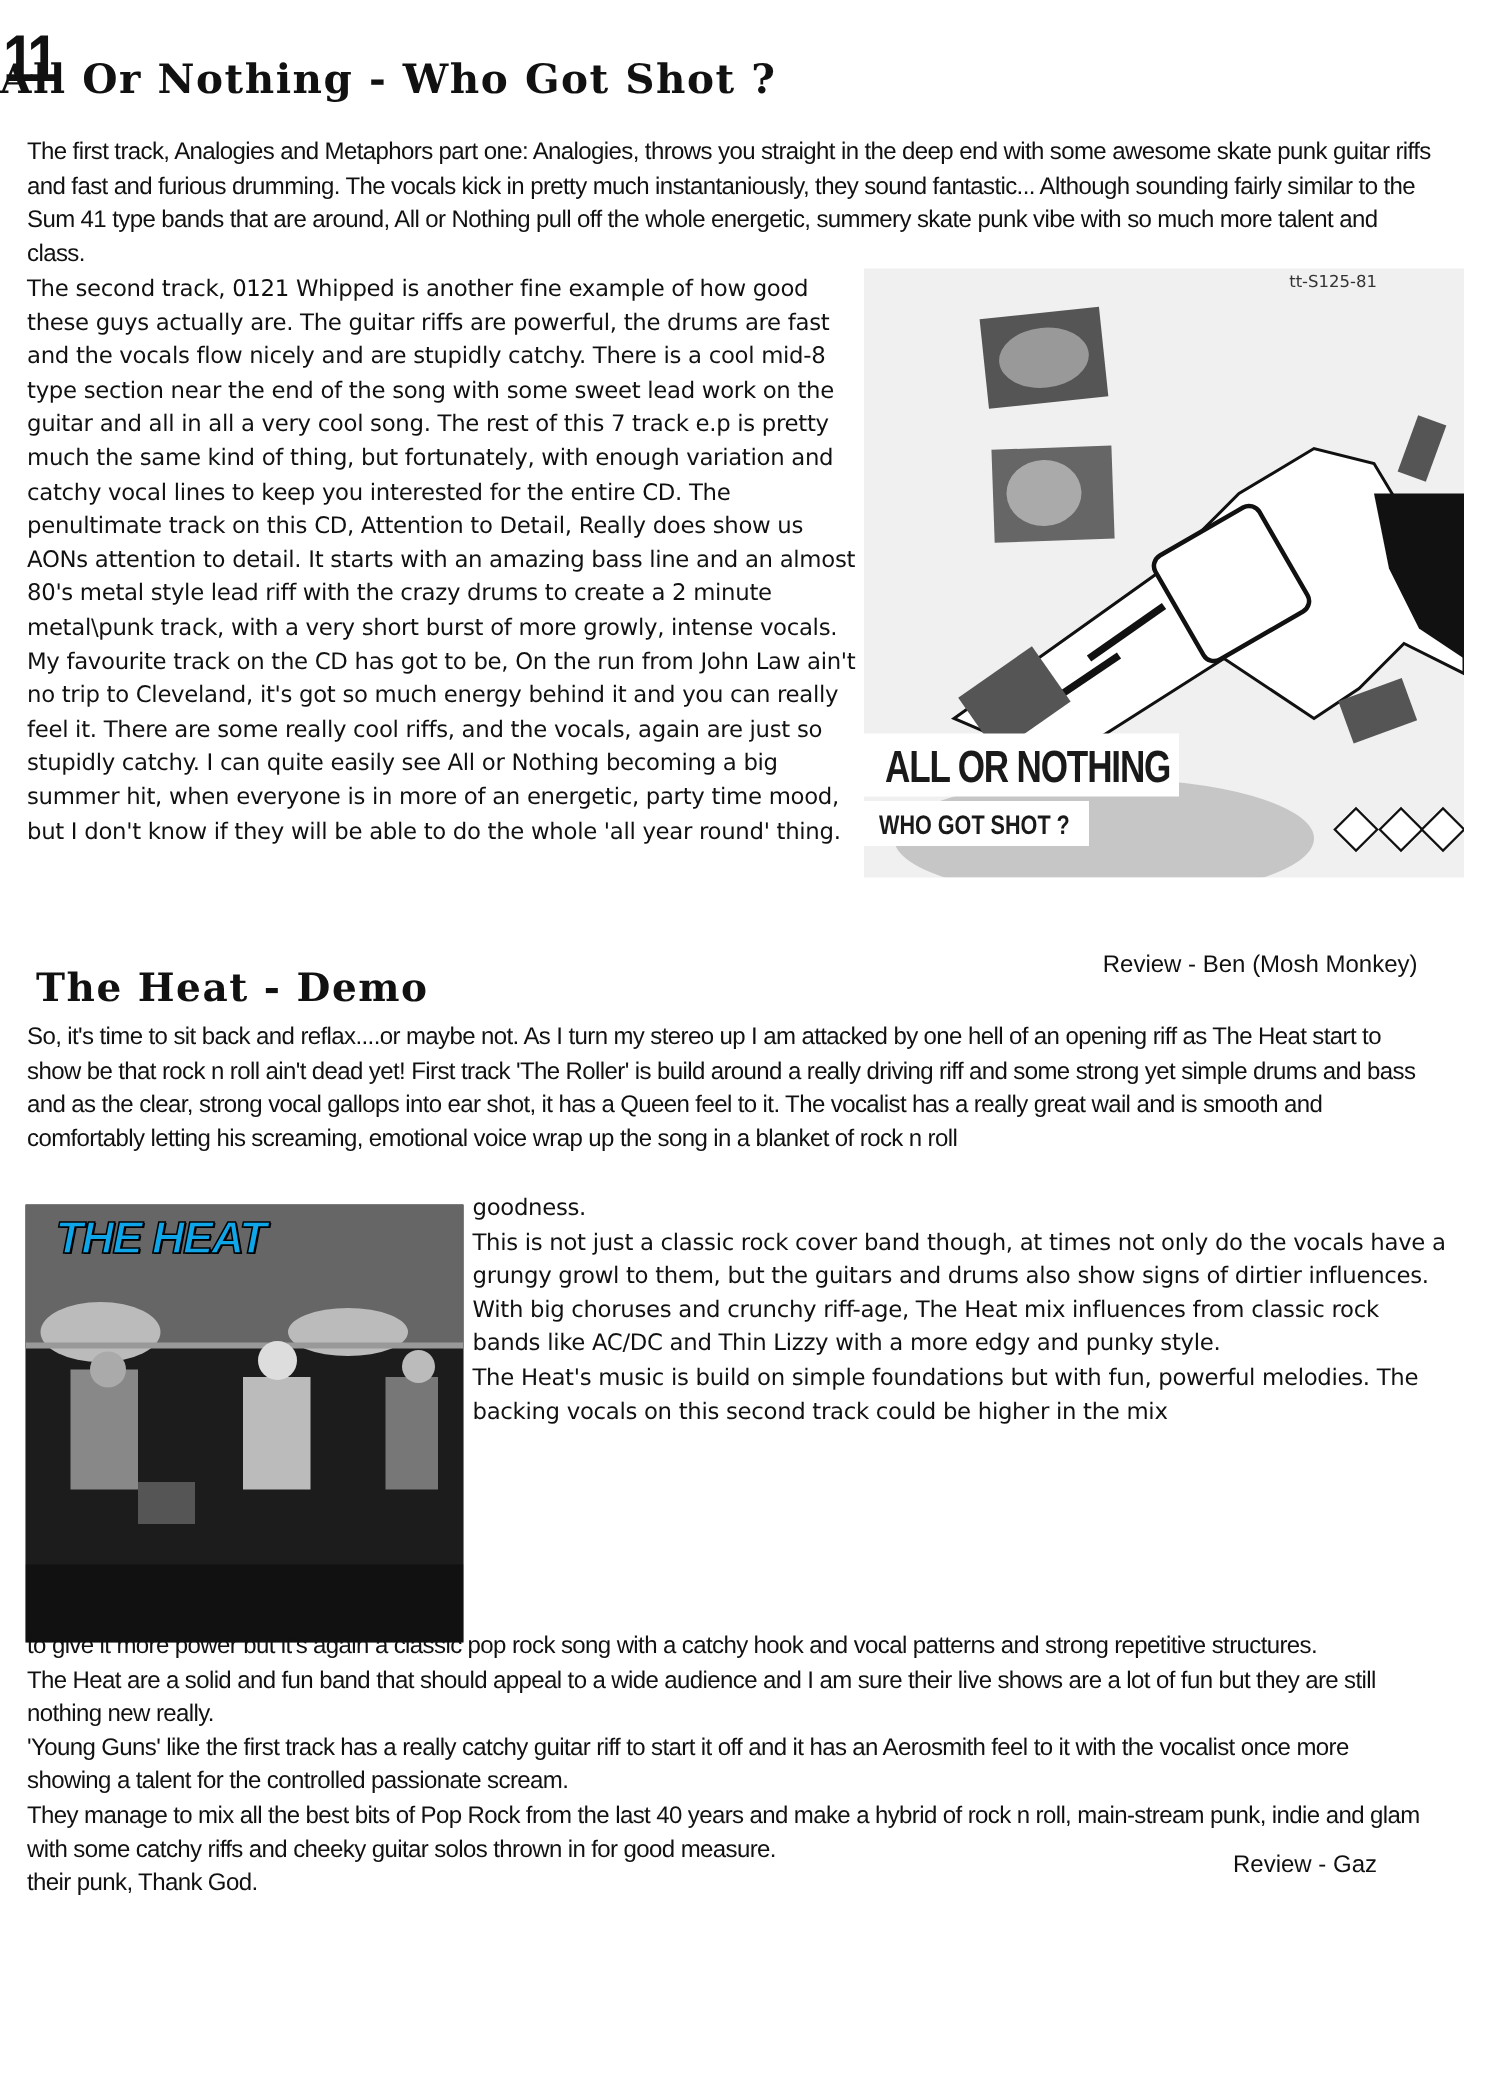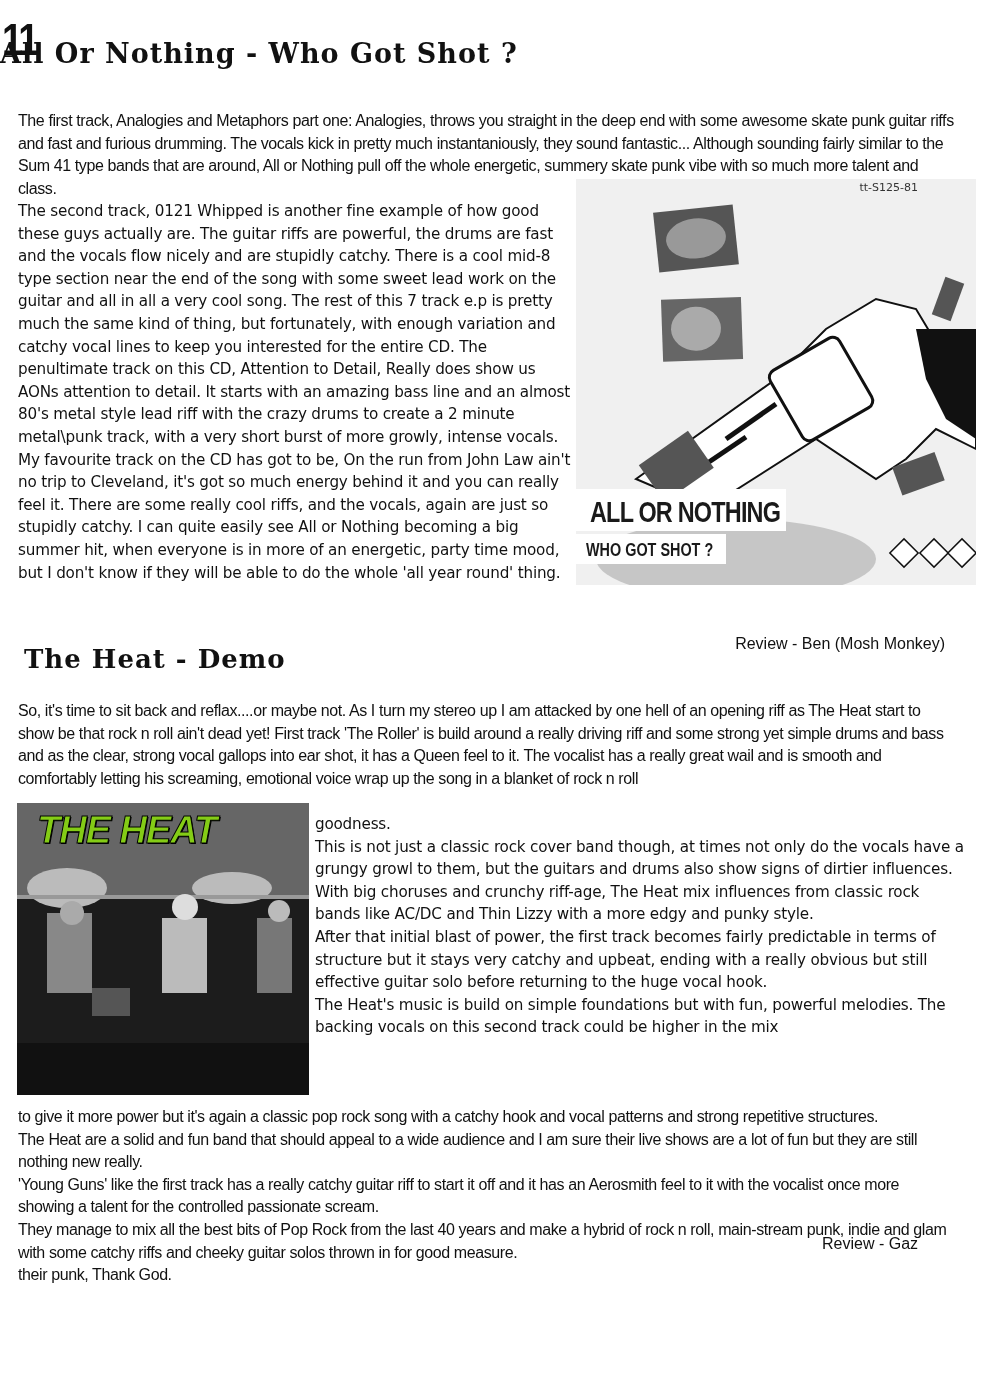--- a/index.html
+++ b/index.html
@@ -1,38 +1,38 @@
 <!DOCTYPE html>
 <html><head>
 <meta charset="utf-8">
 <style>
   html, body { margin: 0; padding: 0; background: #ffffff; }
   body { width: 990px; height: 1400px; position: relative; overflow: hidden; color: #111; font-family: "DejaVu Sans", sans-serif; }
   .page-num { position: absolute; left: 2px; top: 18px; font-family: "Liberation Sans", sans-serif; font-weight: bold; font-size: 44px; letter-spacing: -3px; transform: scaleX(0.85); transform-origin: left top; line-height: 1; }
   .title { position: absolute; left: 0; width: 990px; text-align: left; font-family: "DejaVu Serif", serif; font-weight: bold; letter-spacing: 1px; }
   .t1 { top: 38px; font-size: 27px; padding-left: 0px; }
   .t2 { top: 644px; font-size: 26px; margin-left: 24px; }
-  .para { position: absolute; font-size: 15.2px; line-height: 22.6px; letter-spacing: -0.2px; margin-top: 19px; }
+  .para { position: absolute; font-size: 15.2px; line-height: 22.6px; letter-spacing: -0.2px; }
   .narrow { font-family: "Liberation Sans", sans-serif; font-size: 16px; letter-spacing: -0.4px; }
   .p1 { left: 18px; top: 91px; width: 940px; }
   .p2 { left: 18px; top: 181px; width: 558px; }
   .review { position: absolute; font-family: "Liberation Sans", sans-serif; font-size: 16px; }
   .r1 { right: 45px; top: 611px; margin-top: 24px; }
   .r2 { left: 822px; top: 1235px; }
   .p3 { left: 18px; top: 681px; width: 940px; }
   .p4 { left: 315px; top: 794px; width: 650px; }
   .p5 { left: 18px; top: 1087px; width: 940px; }
   .cover1 { position: absolute; left: 576px; top: 179px; width: 400px; height: 406px; background: #f2f2f2; overflow: hidden; }
   .cover2 { position: absolute; left: 17px; top: 803px; width: 292px; height: 292px; background: #222; overflow: hidden; }
   .c1-code { position: absolute; right: 58px; top: 2px; font-family: "DejaVu Sans", sans-serif; font-size: 11px; color: #333; }
   .c1-band { position: absolute; left: 0; top: 310px; width: 210px; height: 42px; background: #fff; }
   .c1-bandtext { position: absolute; left: 14px; top: 316px; font-family: "Liberation Sans", sans-serif; font-weight: bold; font-size: 30px; letter-spacing: -1px; transform: scaleX(0.78); transform-origin: left top; color: #1a1a1a; }
   .c1-subband { position: absolute; left: 0; top: 355px; width: 150px; height: 30px; background: #fff; }
   .c1-subtext { position: absolute; left: 10px; top: 361px; font-family: "Liberation Sans", sans-serif; font-weight: bold; font-size: 18px; transform: scaleX(0.8); transform-origin: left top; color: #1a1a1a; }
-  .c2-logo { position: absolute; left: 20px; top: 6px; font-family: "Liberation Sans", sans-serif; font-weight: bold; font-style: italic; font-size: 38px; color: #84cc16; -webkit-text-stroke: 1px #000; text-shadow: 1px 1px 0 #000; letter-spacing: -1px; text-align: center; }
+  .c2-logo { position: absolute; left: 20px; top: 6px; font-family: "Liberation Sans", sans-serif; font-weight: bold; font-style: italic; font-size: 30px; color: #0ea5e9; -webkit-text-stroke: 1px #000; text-shadow: 1px 1px 0 #000; letter-spacing: -1px; text-align: center; }
 </style>
 </head>
 <body>
 
 <div class="page-num">11</div>
 
 <div class="title t1">All Or Nothing - Who Got Shot ?</div>
 <div class="para p1 narrow">The first track, Analogies and Metaphors part one: Analogies, throws you straight in the deep end with some awesome skate punk guitar riffs and fast and furious drumming. The vocals kick in pretty much instantaniously, they sound fantastic... Although sounding fairly similar to the Sum 41 type bands that are around, All or Nothing pull off the whole energetic, summery skate punk vibe with so much more talent and class.</div>
 <div class="para p2"> The second track, 0121 Whipped is another fine example of how good these guys actually are. The guitar riffs are powerful, the drums are fast and the vocals flow nicely and are stupidly catchy. There is a cool mid-8 type section near the end of the song with some sweet lead work on the guitar and all in all a very cool song. The rest of this 7 track e.p is pretty much the same kind of thing, but fortunately, with enough variation and catchy vocal lines to keep you interested for the entire CD. The penultimate track on this CD, Attention to Detail, Really does show us AONs attention to detail. It starts with an amazing bass line and an almost 80's metal style lead riff with the crazy drums to create a 2 minute metal\punk track, with a very short burst of more growly, intense vocals. My favourite track on the CD has got to be, On the run from John Law ain't no trip to Cleveland, it's got so much energy behind it and you can really feel it. There are some really cool riffs, and the vocals, again are just so stupidly catchy. I can quite easily see All or Nothing becoming a big summer hit, when everyone is in more of an energetic, party time mood, but I don't know if they will be able to do the whole 'all year round' thing.</div>
 
@@ -89,21 +89,20 @@
     <circle cx="262" cy="108" r="11" fill="#bbb"></circle>
     <rect x="75" y="185" width="38" height="28" fill="#555"></rect>
     <rect x="0" y="240" width="292" height="52" fill="#111"></rect>
   </svg>
   <div class="c2-logo">THE HEAT</div>
 </div>
 
 <div class="para p4">
   <div>goodness.</div>
   <div>This is not just a classic rock cover band though, at times not only do the vocals have a grungy growl to them, but the guitars and drums also show signs of dirtier influences. With big choruses and crunchy riff-age, The Heat mix influences from classic rock bands like AC/DC and Thin Lizzy with a more edgy and punky style.</div>
-  <div>After that initial blast of power, the first track becomes fairly predictable in terms of  structure but it stays very catchy and upbeat, ending with a really obvious but still effective guitar solo before returning to the huge vocal hook.</div>
   <div>The Heat's music is build on simple foundations but with fun, powerful melodies. The backing vocals on this second track could be higher in the mix</div>
 </div>
 
 <div class="para p5 narrow">
   <div>to give it more power but it's again a classic pop rock song with a catchy hook and vocal patterns and strong repetitive structures.</div>
   <div>The Heat are a solid and fun band that should appeal to a wide audience and I am sure their live shows are a lot of fun but they are still nothing new really.</div>
   <div>'Young Guns' like the first track has a really catchy guitar riff to start it off and it has an Aerosmith feel to it with the vocalist once more showing a talent for the controlled passionate scream.</div>
   <div>They manage to mix all the best bits of Pop Rock from the last 40 years and make a hybrid of rock n roll, main-stream punk, indie and glam with some catchy riffs and cheeky guitar solos thrown in for good measure.</div>
   <div>their punk, Thank God.</div>
 </div>

